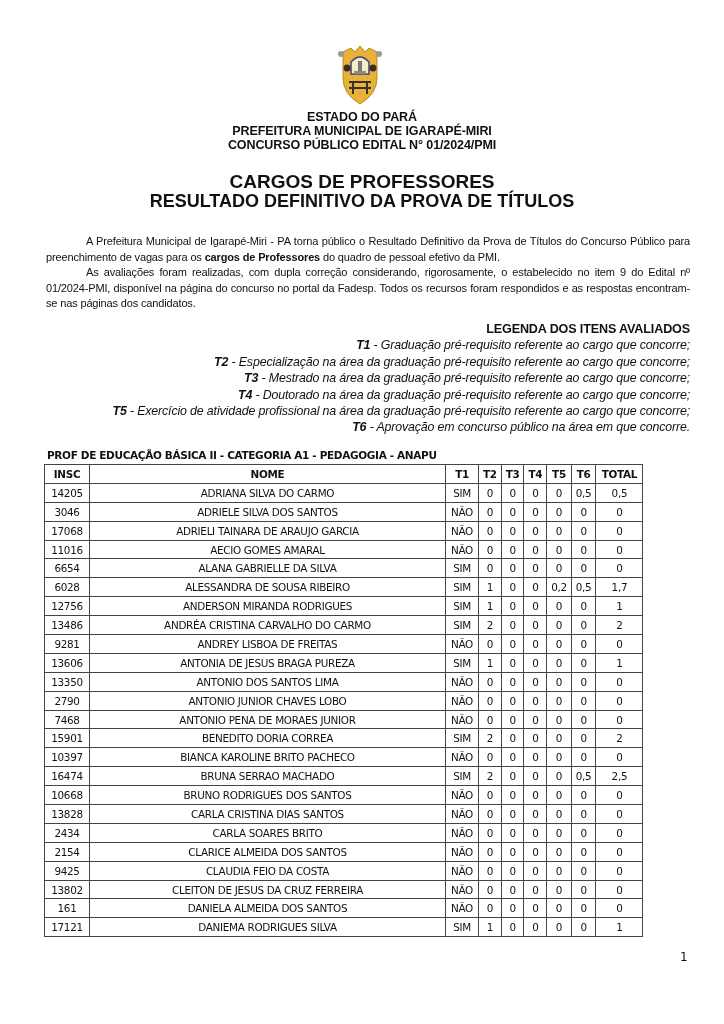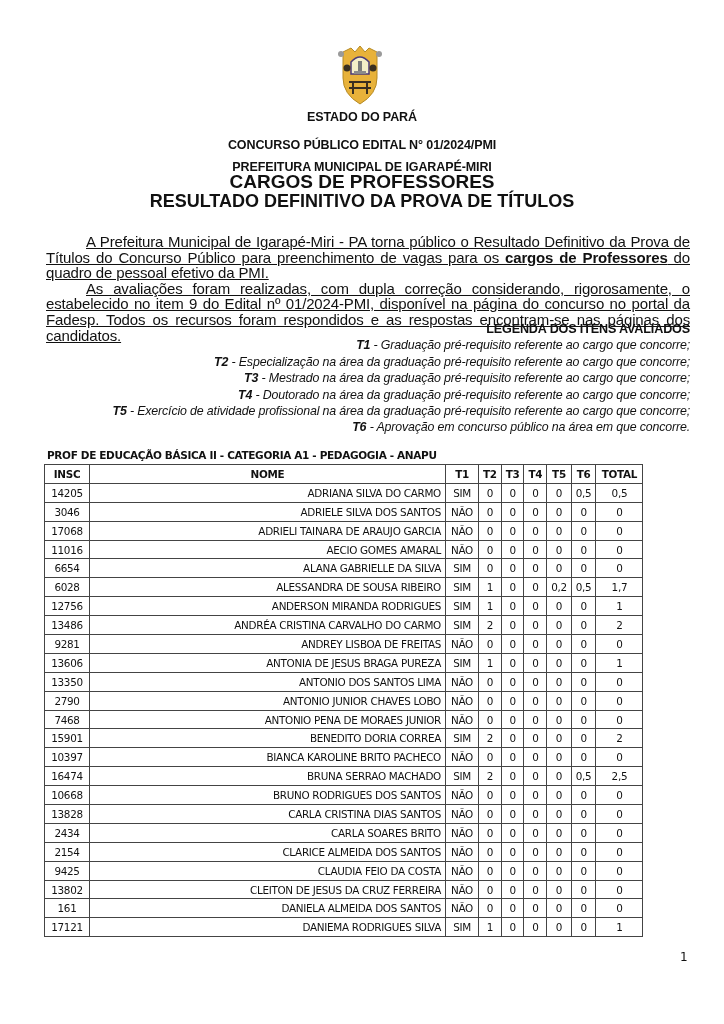--- a/index.html
+++ b/index.html
@@ -3,32 +3,32 @@
 <meta charset="utf-8">
 <style>
   html, body { margin: 0; padding: 0; background: #ffffff; }
   body { width: 724px; height: 1024px; position: relative; overflow: hidden; color: #111; }
   .page { position: absolute; left: 0; top: 0; width: 724px; height: 799px; }
   .crest { position: absolute; left: 337px; top: 44px; width: 46px; height: 62px; }
   .hdr { position: absolute; left: 0; width: 724px; text-align: center; font-family: "Liberation Sans", sans-serif; font-weight: bold; }
   .h-small { font-size: 12.5px; line-height: 14px; letter-spacing: -0.1px; }
   .h-big { font-size: 19px; line-height: 22px; }
   .h-sub { font-size: 18px; line-height: 16px; }
-  .para { position: absolute; left: 46px; width: 644px; font-family: "Liberation Sans", sans-serif; font-size: 15px; line-height: 15.6px; text-align: justify; letter-spacing: -0.15px; text-decoration: underline; }
+  .para { position: absolute; left: 46px; width: 644px; font-family: "Liberation Sans", sans-serif; font-size: 11px; line-height: 15.6px; text-align: justify; letter-spacing: -0.15px; }
   .para p { margin: 0; text-indent: 40px; }
   .legend { position: absolute; right: 34px; width: 680px; text-align: right; font-family: "Liberation Sans", sans-serif; font-size: 12.4px; line-height: 16.4px; letter-spacing: -0.15px; }
   .legend .lt { font-weight: bold; font-style: normal; font-size: 12.6px; }
   .legend .li { font-style: italic; }
   .legend .li b { font-weight: bold; }
   .tbl-title { position: absolute; left: 47px; top: 449px; font-family: "DejaVu Sans", sans-serif; font-weight: bold; font-size: 10.5px; letter-spacing: -0.35px; }
   table.res { position: absolute; left: 44px; top: 464px; border-collapse: collapse; font-family: "DejaVu Sans", sans-serif; font-size: 10.4px; letter-spacing: -0.3px; }
   table.res td, table.res th { border: 1px solid #444; height: 17.9px; padding: 0 4px; white-space: nowrap; }
   table.res th { font-weight: bold; text-align: center; }
   .c-insc { width: 36px; text-align: center; }
-  .c-nome { width: 347px; text-align: right; }
+  .c-nome { width: 347px; text-align: center; }
   th.c-nome { text-align: center; }
   .c-t1 { width: 24px; text-align: center; }
   .c-n { width: 11px; text-align: center; }
   .c-t5, .c-t6 { width: 13px; text-align: center; }
   .c-tot { width: 38px; text-align: center; }
   .pagenum { position: absolute; left: 680px; top: 950px; font-family: "DejaVu Sans", sans-serif; font-size: 12px; }
 </style>
 </head>
 <body>
 
@@ -40,21 +40,21 @@
     <circle cx="42" cy="10" r="3" fill="#9a9a9a"></circle>
     <path d="M14 18 Q23 8 32 18 L32 30 L14 30 Z" fill="#f4eec8" stroke="#4a3b7a" stroke-width="1.5"></path>
     <rect x="21" y="17" width="4" height="10" fill="#7a7a7a"></rect>
     <rect x="17" y="27" width="12" height="3" fill="#8a8a8a"></rect>
     <circle cx="10" cy="24" r="3.5" fill="#3a3020"></circle>
     <circle cx="36" cy="24" r="3.5" fill="#3a3020"></circle>
     <path d="M12 38 L34 38 M12 44 L34 44 M16 38 L16 50 M30 38 L30 50" stroke="#3a3020" stroke-width="2" fill="none"></path>
   </svg>
 
   <div class="hdr h-small" style="top:110px;">ESTADO DO PARÁ</div>
-  <div class="hdr h-small" style="top:124px;margin-top:36px;">PREFEITURA MUNICIPAL DE IGARAPÉ-MIRI</div>
+  <div class="hdr h-small" style="top:124px;">PREFEITURA MUNICIPAL DE IGARAPÉ-MIRI</div>
   <div class="hdr h-small" style="top:138px;">CONCURSO PÚBLICO EDITAL N° 01/2024/PMI</div>
   <div class="hdr h-big" style="top:171px;">CARGOS DE PROFESSORES</div>
   <div class="hdr h-sub" style="top:193px;">RESULTADO DEFINITIVO DA PROVA DE TÍTULOS</div>
 
   <div class="para" style="top:234px;">
     <p><span>A Prefeitura Municipal de Igarapé-Miri - PA torna público o Resultado Definitivo da Prova de Títulos do Concurso Público para preenchimento de vagas para os </span><b>cargos de Professores</b><span> do quadro de pessoal efetivo da PMI.</span></p>
     <p>As avaliações foram realizadas, com dupla correção considerando, rigorosamente, o estabelecido no item 9 do Edital nº 01/2024-PMI, disponível na página do concurso no portal da Fadesp. Todos os recursos foram respondidos e as respostas encontram-se nas páginas dos candidatos.</p>
   </div>
 
   <div class="legend" style="top:321px;">

